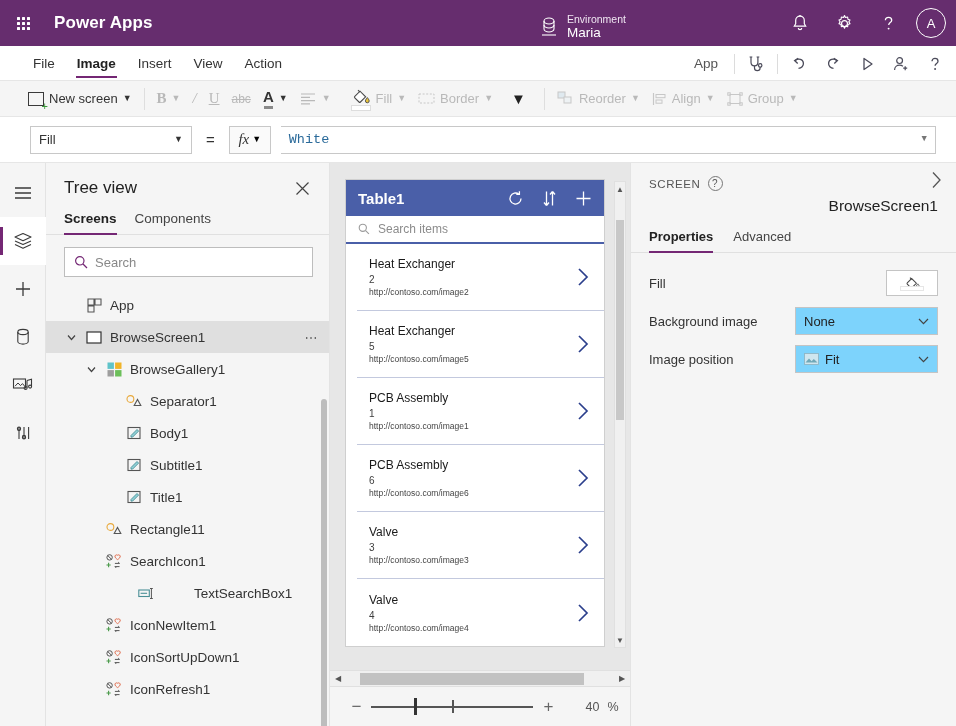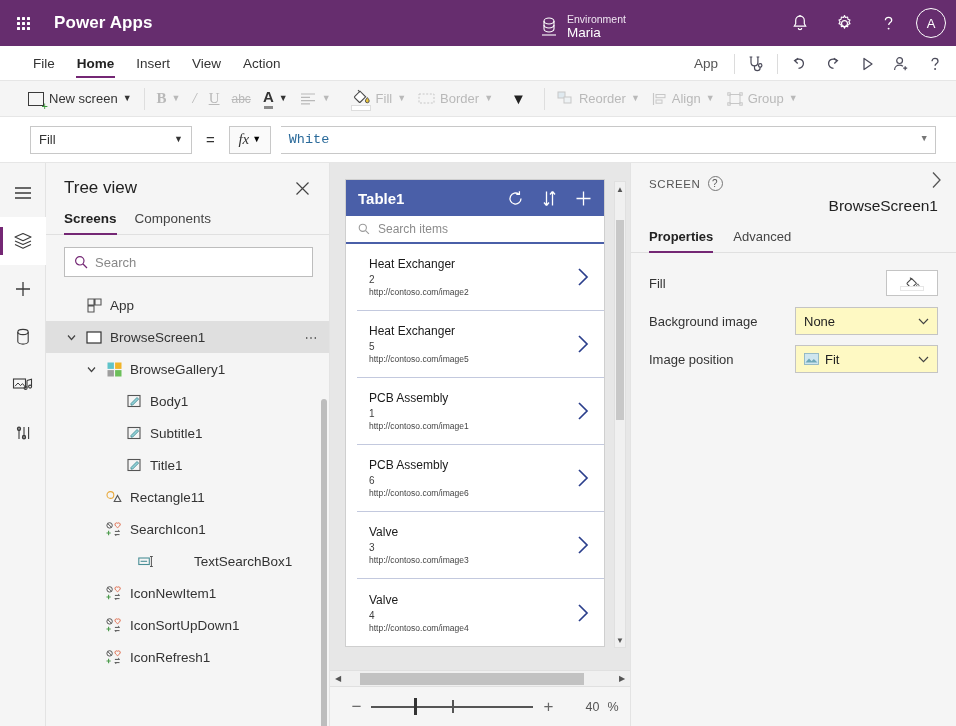--- a/index.html
+++ b/index.html
@@ -225,21 +225,21 @@
   .pp-tab.active::after { content:""; position:absolute; left:0; right:0; bottom:-1px; height:2px; background:#742774; }
   .pp-rows { padding: 14px 18px 0 18px; }
   .pp-row { display: flex; align-items: center; height: 32px; margin-bottom: 6px; }
   .pp-label { flex: 1; font-size: 13px; color: #333; }
   .pp-fillbtn {
     width: 52px; height: 26px; border: 1px solid #c4c4c4; background: #fff; display: flex;
     align-items: center; justify-content: center; cursor: pointer; position: relative;
   }
   .pp-fillbtn::after { content:""; position:absolute; left:13px; right:13px; bottom:4px; height:3px; background:#fff; border:1px solid #e6e6e6; }
   .pp-select {
-    width: 143px; height: 28px; border: 1px solid #c4c4c4; background: #fef9c3; display: flex;
+    width: 143px; height: 28px; border: 1px solid #c4c4c4; background: #7dd3fc; display: flex;
     align-items: center; justify-content: space-between; padding: 0 8px; font-size: 13px; color: #222; cursor: pointer;
   }
   .pp-select .left { display: flex; align-items: center; gap: 6px; }
   svg { display: block; }
 </style>
 </head>
 <body>
 
 <div class="app">
 
@@ -294,21 +294,21 @@
           <circle cx="8.6" cy="14.6" r="0.95" fill="#fff"></circle>
         </svg>
       </div>
       <div class="avatar">A</div>
     </div>
   </div>
 
   <div class="menubar">
     <div class="menu-items">
       <div class="menu-item">File</div>
-      <div class="menu-item active">Home</div>
+      <div class="menu-item active">Image</div>
       <div class="menu-item">Insert</div>
       <div class="menu-item">View</div>
       <div class="menu-item">Action</div>
     </div>
     <div class="menu-right">
       <div class="menu-app-label">App</div>
       <div class="vsep"></div>
       <div class="mr-icon">
         <svg width="20" height="20" viewBox="0 0 20 20">
           <path d="M5 3v5.2c0 2.2 1.7 3.6 3.5 3.6s3.4-1.4 3.4-3.6V3" fill="none" stroke="#4b4b5a" stroke-width="1.2"></path>
@@ -569,20 +569,30 @@
             <svg width="15" height="15" viewBox="0 0 15 15">
               <rect x="0.5" y="0.5" width="6.4" height="6.4" fill="#5fc3c9"></rect>
               <rect x="8.1" y="0.5" width="6.4" height="6.4" fill="#f0b429"></rect>
               <rect x="0.5" y="8.1" width="6.4" height="6.4" fill="#9e9e9e"></rect>
               <rect x="8.1" y="8.1" width="6.4" height="6.4" fill="#6cbf5a"></rect>
             </svg>
           </span>
           <span class="tv-label">BrowseGallery1</span>
         </div>
 
+        <div class="tv-row" style="padding-left:58px;">
+          <span class="tv-chev"></span>
+          <span class="tv-ico">
+            <svg width="16" height="14" viewBox="0 0 16 14">
+              <circle cx="4.4" cy="5" r="3.4" fill="none" stroke="#e8a93c" stroke-width="1.1"></circle>
+              <path d="M8.2 11.5l3.3-6 3.3 6z" fill="none" stroke="#555" stroke-width="1.1"></path>
+            </svg>
+          </span>
+          <span class="tv-label">Separator1</span>
+        </div>
 
 
         <div class="tv-row" style="padding-left:58px;">
           <span class="tv-chev"></span>
           <span class="tv-ico">
             <svg width="15" height="14" viewBox="0 0 15 14">
               <rect x="1" y="1.5" width="12" height="11" fill="none" stroke="#555" stroke-width="1.1"></rect>
               <path d="M4 9.5l6-6 1.6 1.6-6 6H4z" fill="#8fd0d6" stroke="#4a8f96" stroke-width="0.9"></path>
             </svg>
           </span>

